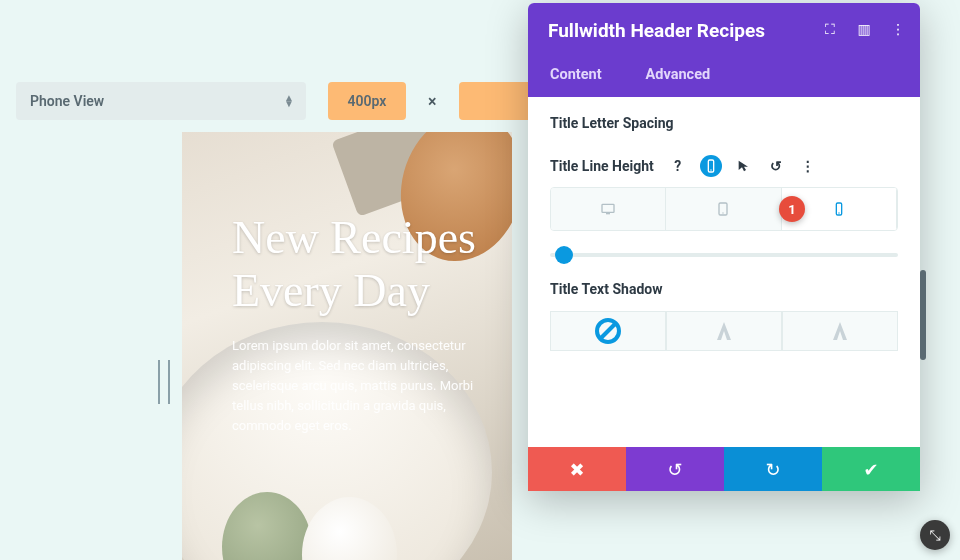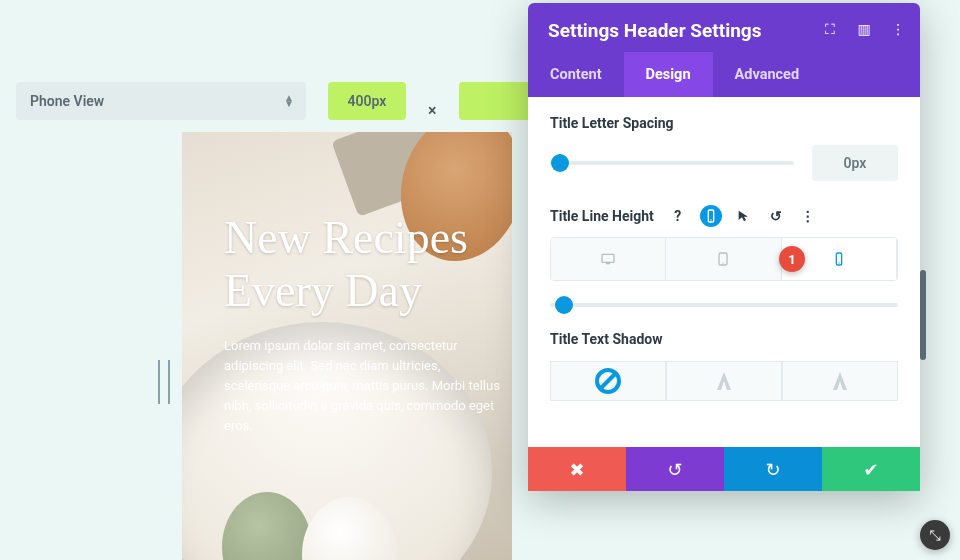--- a/index.html
+++ b/index.html
@@ -1,32 +1,32 @@
 <!DOCTYPE html>
 <html><head>
 <meta charset="utf-8">
 <style>
   * { box-sizing: border-box; margin: 0; padding: 0; font-family: -apple-system, BlinkMacSystemFont, "Segoe UI", Roboto, sans-serif; }
   body { width: 960px; height: 560px; background: #eaf7f5; overflow: hidden; position: relative; }
 
   
-  .resp-bar { position: absolute; top: 82px; left: 16px; display: flex; gap: 22px; align-items: flex-end; }
+  .resp-bar { position: absolute; top: 82px; left: 16px; display: flex; gap: 22px; align-items: center; }
   .resp-select { width: 290px; height: 38px; background: #e3ecec; border-radius: 4px; display: flex; align-items: center; padding: 0 14px; color: #5a6a72; font-size: 14px; font-weight: 600; position: relative; }
   .resp-select .chev { position: absolute; right: 12px; font-size: 10px; color: #7a8a92; line-height: 6px; }
-  .dim-box { width: 78px; height: 38px; background: #bef264; border-radius: 4px; display: flex; align-items: center; justify-content: center; color: #5a6a72; font-size: 14px; font-weight: 600; }
+  .dim-box { width: 78px; height: 38px; background: #fdba74; border-radius: 4px; display: flex; align-items: center; justify-content: center; color: #5a6a72; font-size: 14px; font-weight: 600; }
   .dim-x { color: #4a5a62; font-size: 16px; font-weight: 600; }
 
   
   .preview { position: absolute; top: 132px; left: 182px; width: 330px; height: 430px; background: linear-gradient(160deg, #e6ded2 0%, #f2ede4 35%, #c9c0b0 100%); overflow: hidden; }
   .egg1 { position: absolute; top: -20px; right: -10px; width: 120px; height: 150px; background: radial-gradient(circle at 40% 40%, #d9a574, #b97a44); border-radius: 50%; transform: rotate(15deg); }
   .carton { position: absolute; top: -10px; right: 70px; width: 100px; height: 80px; background: #bdb4a4; transform: rotate(-20deg); border-radius: 6px; }
   .bowl { position: absolute; bottom: -60px; left: -30px; width: 340px; height: 300px; background: radial-gradient(circle at 50% 20%, #fdfbf7, #e8e1d4); border-radius: 50%; box-shadow: inset 0 20px 40px rgba(0,0,0,0.15); }
   .egg-g { position: absolute; bottom: 20px; left: 70px; width: 90px; height: 110px; background: radial-gradient(circle at 40% 30%, #b8c4a4, #8a9b78); border-radius: 50%; }
   .egg-w { position: absolute; bottom: 10px; left: 150px; width: 95px; height: 115px; background: radial-gradient(circle at 40% 30%, #fff, #e9e2d4); border-radius: 50%; }
-  .hero-txt { position: absolute; top: 80px; left: 42px; right: 10px; color: #fff; }
+  .hero-txt { position: absolute; top: 80px; left: 50px; right: 10px; color: #fff; }
   .hero-h { font-family: Georgia, "Times New Roman", serif; font-size: 46px; line-height: 1.15; font-weight: 400; text-shadow: 0 1px 3px rgba(0,0,0,.2); }
   .hero-p { margin-top: 18px; font-size: 13px; line-height: 1.55; opacity: .95; }
   .drag-handle { position: absolute; top: 360px; left: 158px; width: 12px; height: 44px; display: flex; justify-content: space-between; }
   .drag-handle span { width: 2px; background: #8aa0a8; }
 
   
   .panel { position: absolute; top: 3px; right: 40px; width: 392px; background: #fff; box-shadow: 0 10px 40px rgba(0,0,0,.25); border-radius: 6px 6px 0 0; }
   .panel-head { background: #6b3cce; color: #fff; padding: 16px 20px 10px; border-radius: 6px 6px 0 0; position: relative; }
   .panel-title { font-size: 19px; font-weight: 700; }
   .panel-preset { font-size: 13px; margin-top: 4px; opacity: .9; }
@@ -105,44 +105,37 @@
     <div class="egg-w"></div>
   </div>
   <div class="hero-txt">
     <div class="hero-h">New Recipes Every Day</div>
     <div class="hero-p">Lorem ipsum dolor sit amet, consectetur adipiscing elit. Sed nec diam ultricies, scelerisque arcu quis, mattis purus. Morbi tellus nibh, sollicitudin a gravida quis, commodo eget eros.</div>
   </div>
 </div>
 
 <div class="panel">
   <div class="panel-head">
-    <div class="panel-title">Settings Header Settings</div>
+    <div class="panel-title">Fullwidth Header Recipes</div>
     <div class="head-icons">
       <span class="ic">⛶</span>
       <span class="ic">▥</span>
       <span class="ic">⋮</span>
     </div>
   </div>
   <div class="tabs">
     <div class="tab">Content</div>
-    <div class="tab active">Design</div>
     <div class="tab">Advanced</div>
   </div>
 
   <div class="panel-body">
 
 
     <div class="ctl">
       <div class="ctl-label">Title Letter Spacing</div>
-      <div class="ctl-row">
-        <div class="slider">
-          <div class="thumb" style="left:4%"></div>
-        </div>
-        <div class="valbox">0px</div>
-      </div>
     </div>
 
     <div class="ctl">
       <div class="ctl-label">
         <span>Title Line Height</span>
         <span class="lbl-icons">
           <span class="li">?</span>
           <span class="li circle">
             <svg class="ico-svg" viewBox="0 0 24 24">
                 <rect x="8" y="3" width="8" height="18" rx="2" fill="none" stroke="#fff" stroke-width="2"></rect>

